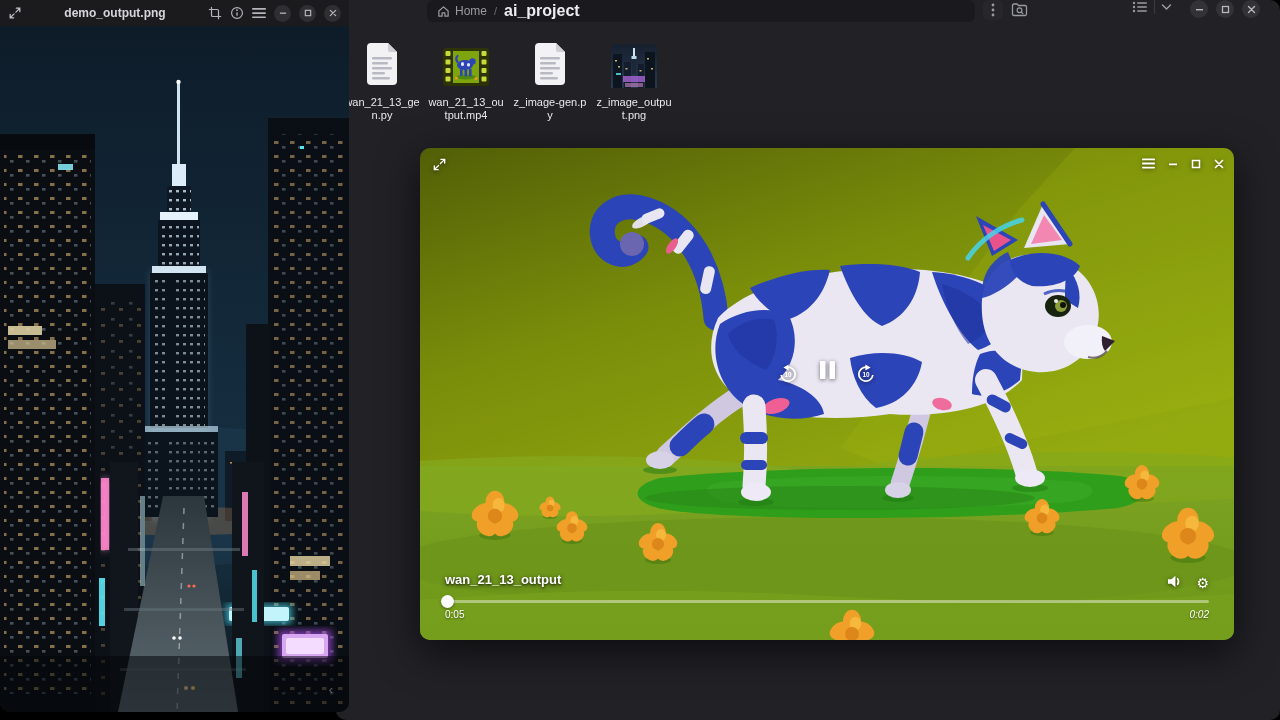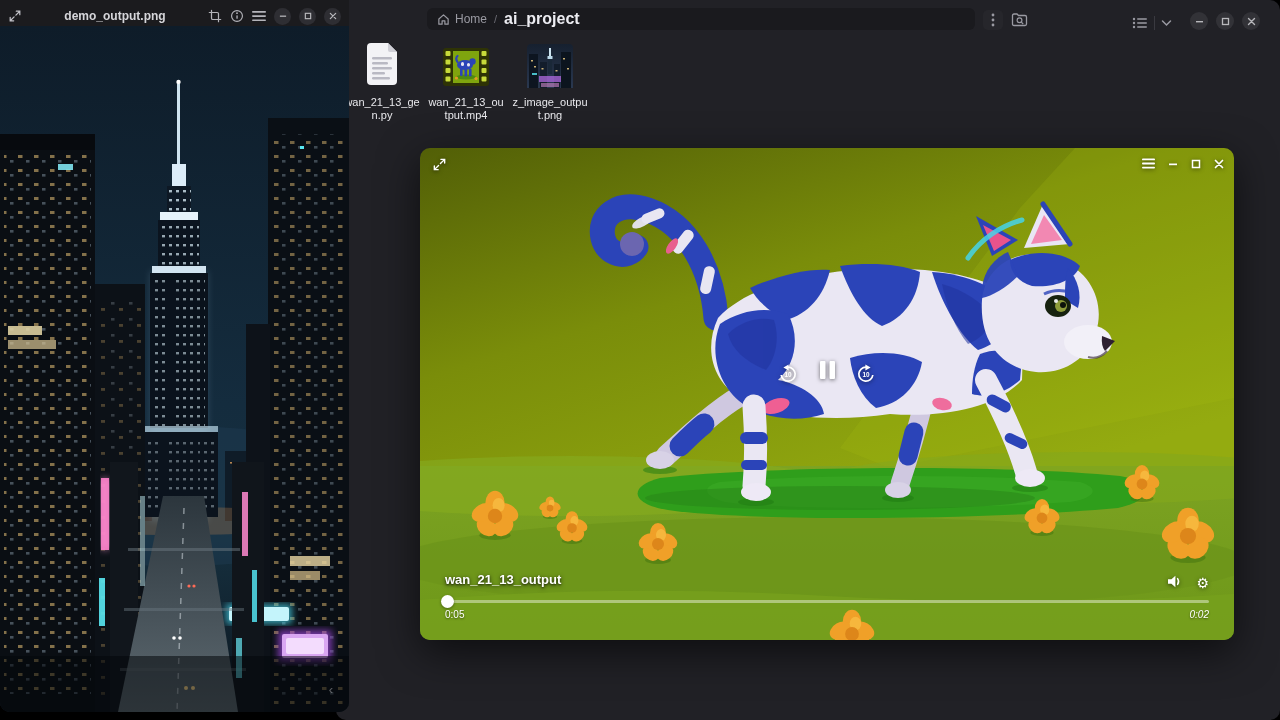--- a/index.html
+++ b/index.html
@@ -4,21 +4,21 @@
 <style>
   * { margin:0; padding:0; box-sizing:border-box; }
   html,body { background:#000; }
   body { font-family:"Liberation Sans","DejaVu Sans",sans-serif; }
   .stage { position:relative; width:1280px; height:720px; background:#000; overflow:hidden; }
 
   
   .fm { position:absolute; left:336px; top:0; width:944px; height:720px;
         background:#212126; border-radius:10px; z-index:1; }
   .fm-bar { position:absolute; left:0; top:0; right:12px; height:30px;
-            display:flex; align-items:flex-end; padding:0 8px 0 12px; }
+            display:flex; align-items:flex-start; padding:0 8px 0 12px; }
   .crumb { margin-left:79px; width:548px; height:22px; background:#1a1a1e;
            border-radius:6px; display:flex; align-items:center; gap:7px; padding:0 10px; }
   .crumb .home { display:flex; align-items:center; gap:5px; color:#9a9aa2; font-size:12px; }
   .crumb .sep { color:#6c6c74; font-size:11px; }
   .crumb .cur { color:#ececf1; font-size:16px; font-weight:bold; }
   .icon-btn { display:flex; align-items:center; justify-content:center; color:#9a9aa2; }
   .kebab { margin-left:8px; width:20px; height:20px; border-radius:5px; background:#26262b; }
   .fsearch { margin-left:6px; width:22px; height:20px; }
   .fm-spacer { flex:1; }
   .viewgrp { display:flex; align-items:center; gap:6px; margin-right:10px; }
@@ -31,21 +31,21 @@
   .file { width:84px; display:flex; flex-direction:column; align-items:center; }
   .file .fic { height:54px; display:flex; align-items:flex-start; justify-content:center; }
   .file .flabel { margin-top:2px; width:78px; font-size:11px; line-height:1.2;
                   color:#e8e8ec; text-align:center; word-break:break-all; }
   .thumbwrap { border-radius:4px; overflow:hidden; display:block; }
 
   
   .iv { position:absolute; left:0; top:0; width:349px; height:712px;
         background:#1b1b1e; border-radius:0 0 10px 10px; overflow:hidden; z-index:5; }
   .iv-bar { position:absolute; left:0; top:0; right:0; height:26px; display:flex;
-            align-items:center; padding:16px 8px; gap:8px; background:#1b1b1e; }
+            align-items:center; padding:10px 8px; gap:8px; background:#1b1b1e; }
   .iv-title { flex:1; text-align:center; font-size:12px; color:#d6d6da; font-weight:bold; }
   .iv-ic { color:#b4b4ba; display:flex; align-items:center; }
   .iv-win { width:17px; height:17px; border-radius:50%; background:#2e2e33;
             display:flex; align-items:center; justify-content:center; }
   .iv-img { position:absolute; left:0; top:26px; width:349px; height:686px; }
   .iv-prev { position:absolute; right:16px; bottom:16px; color:rgba(255,255,255,.35);
              font-size:13px; line-height:1; }
 
   
   .vp { position:absolute; left:420px; top:148px; width:814px; height:492px;
@@ -178,20 +178,36 @@
                 <rect x="21.5" y="21" width="2.6" height="7.5" rx="1.3"></rect>
                 <rect x="26" y="20.5" width="2.6" height="8" rx="1.3"></rect>
               </g>
             <circle cx="13.5" cy="30" r="1.6" fill="#e59a24"></circle>
               <circle cx="33" cy="30.5" r="1.6" fill="#e59a24"></circle>
           </svg>
         </div>
         <div class="flabel">wan_21_13_output.mp4</div>
       </div>
 
+      <div class="file">
+        <div class="fic">
+          <svg width="40" height="48" viewBox="0 0 40 48">
+            <path d="M5 7 Q5 3 9 3 H26 L35 12 V41 Q35 45 31 45 H9 Q5 45 5 41 Z" fill="#f2f2f5"></path>
+            <path d="M26 3 L35 12 H28 Q26 12 26 10 Z" fill="#cfcfd6"></path>
+            <g fill="#b9b9c3">
+              <rect x="10" y="17" width="20" height="2.4" rx="1.2"></rect>
+              <rect x="10" y="22" width="16" height="2.4" rx="1.2"></rect>
+              <rect x="10" y="27" width="20" height="2.4" rx="1.2"></rect>
+              <rect x="10" y="32" width="13" height="2.4" rx="1.2"></rect>
+              <rect x="10" y="37" width="18" height="2.4" rx="1.2"></rect>
+            </g>
+          </svg>
+        </div>
+        <div class="flabel">z_image-gen.py</div>
+      </div>
 
       <div class="file">
         <div class="fic" style="padding-top:4px;">
           <span class="thumbwrap">
           <svg width="46" height="44" viewBox="0 0 46 44">
             <defs>
               <linearGradient id="pngsky" x1="0" y1="0" x2="0" y2="1">
                 <stop offset="0" stop-color="#16202f"></stop>
                     <stop offset="1" stop-color="#2a3850"></stop>
               </linearGradient>

